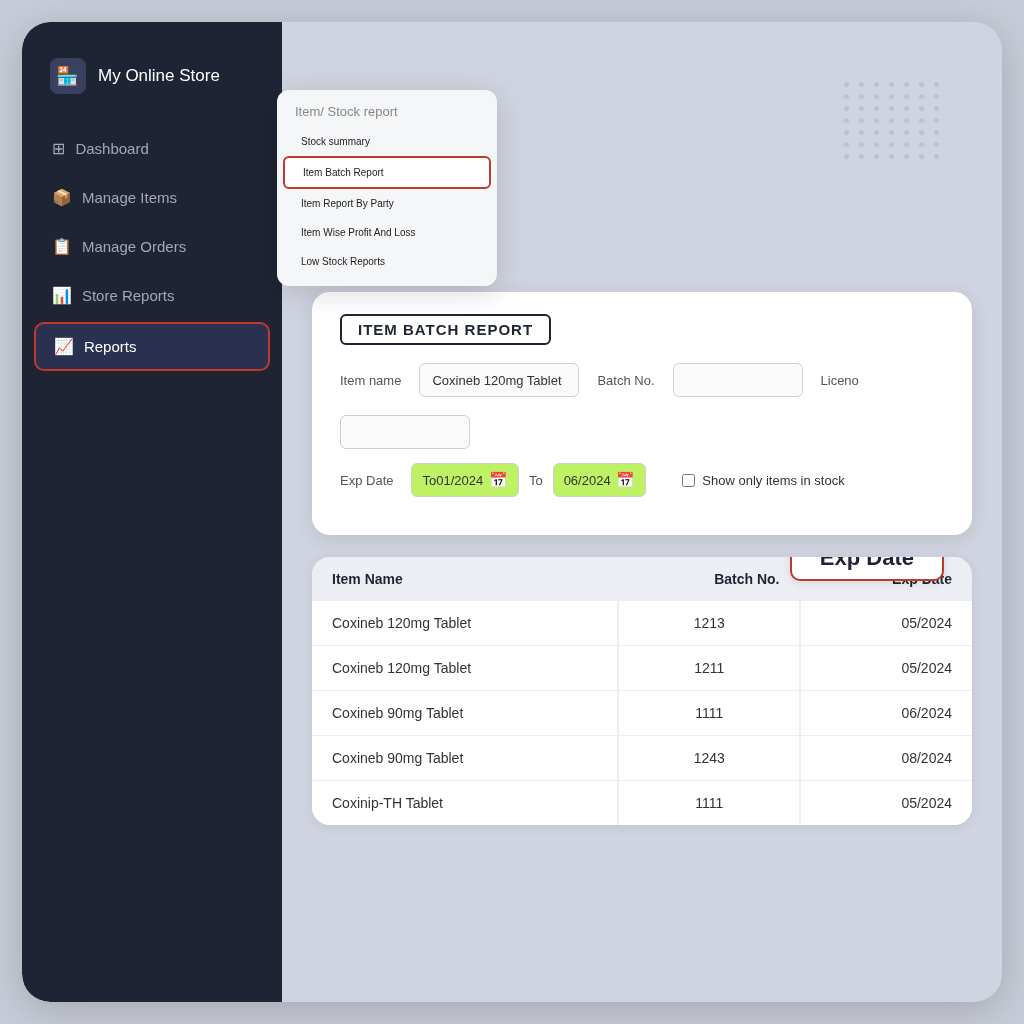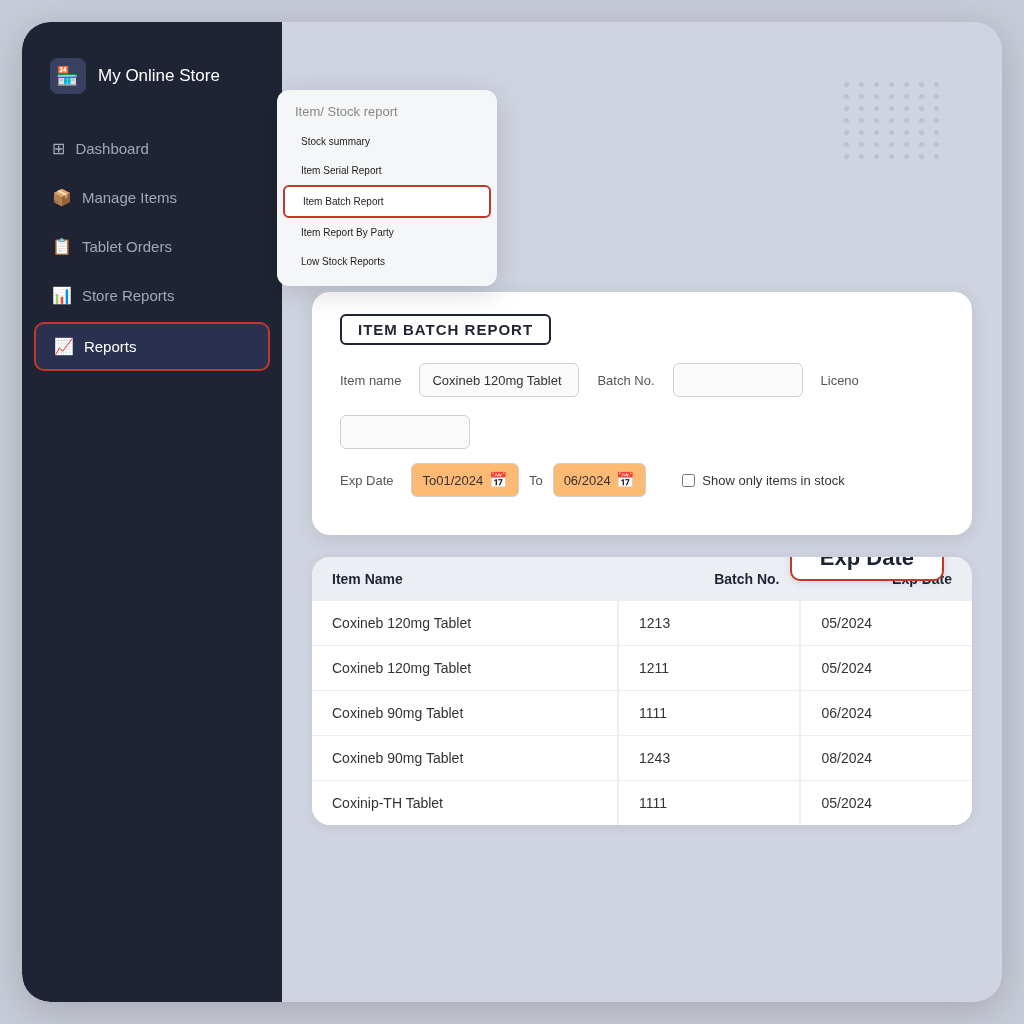--- a/index.html
+++ b/index.html
@@ -184,21 +184,21 @@
     .date-row {
       display: flex;
       align-items: center;
       gap: 10px;
     }
     .date-input-wrap {
       display: flex;
       align-items: center;
       border: 1px solid #d0d0d0;
       border-radius: 6px;
-      background: #fdba74;
+      background: #bef264;
       padding: 5px 10px;
       gap: 6px;
       font-size: 13px;
       color: #333;
       height: 34px;
     }
     .cal-icon { font-size: 15px; color: #666; cursor: pointer; }
     .checkbox-wrap {
       display: flex;
       align-items: center;
@@ -244,22 +244,22 @@
     }
     .results-table th:nth-child(2) { text-align: right; }
     .results-table th:nth-child(3) { text-align: right; }
     .results-table td {
       padding: 14px 20px;
       font-size: 14px;
       color: #333;
       background: #fff;
       border-bottom: 1px solid #eceef4;
     }
-    .results-table td:nth-child(2) { text-align: left; }
-    .results-table td:nth-child(3) { text-align: left; }
+    .results-table td:nth-child(2) { text-align: center; }
+    .results-table td:nth-child(3) { text-align: right; }
     .results-table tr:last-child td { border-bottom: none; }
     .col-divider {
       border-right: 2px solid #eceef4;
     }
   </style>
 </head>
 <body>
 
 <div class="outer-card">
 
@@ -272,21 +272,21 @@
       <div class="sidebar-item">
         <span class="nav-icon">⊞</span>
         <span>Dashboard</span>
       </div>
       <div class="sidebar-item">
         <span class="nav-icon">📦</span>
         <span>Manage Items</span>
       </div>
       <div class="sidebar-item">
         <span class="nav-icon">📋</span>
-        <span>Tablet Orders</span>
+        <span>Manage Orders</span>
       </div>
       <div class="sidebar-item">
         <span class="nav-icon">📊</span>
         <span>Store Reports</span>
       </div>
       <div class="sidebar-item active">
         <span class="nav-icon">📈</span>
         <span>Reports</span>
       </div>
     </div>
@@ -340,23 +340,23 @@
       <div class="dot"></div>
       <div class="dot"></div>
       <div class="dot"></div>
       <div class="dot"></div>
       <div class="dot"></div>
     </div>
 
   <div class="dropdown-menu">
     <div class="dropdown-section-label">Item/ Stock report</div>
     <div class="dropdown-item">Stock summary</div>
-    <div class="dropdown-item">Item Serial Report</div>
     <div class="dropdown-item selected">Item Batch Report</div>
     <div class="dropdown-item">Item Report By Party</div>
+    <div class="dropdown-item">Item Wise Profit And Loss</div>
     <div class="dropdown-item">Low Stock Reports</div>
   </div>
 
   <div class="main-content">
 
     <div class="report-form-card">
       <div class="report-form-title">ITEM BATCH REPORT</div>
 
       
       <div class="form-row">

